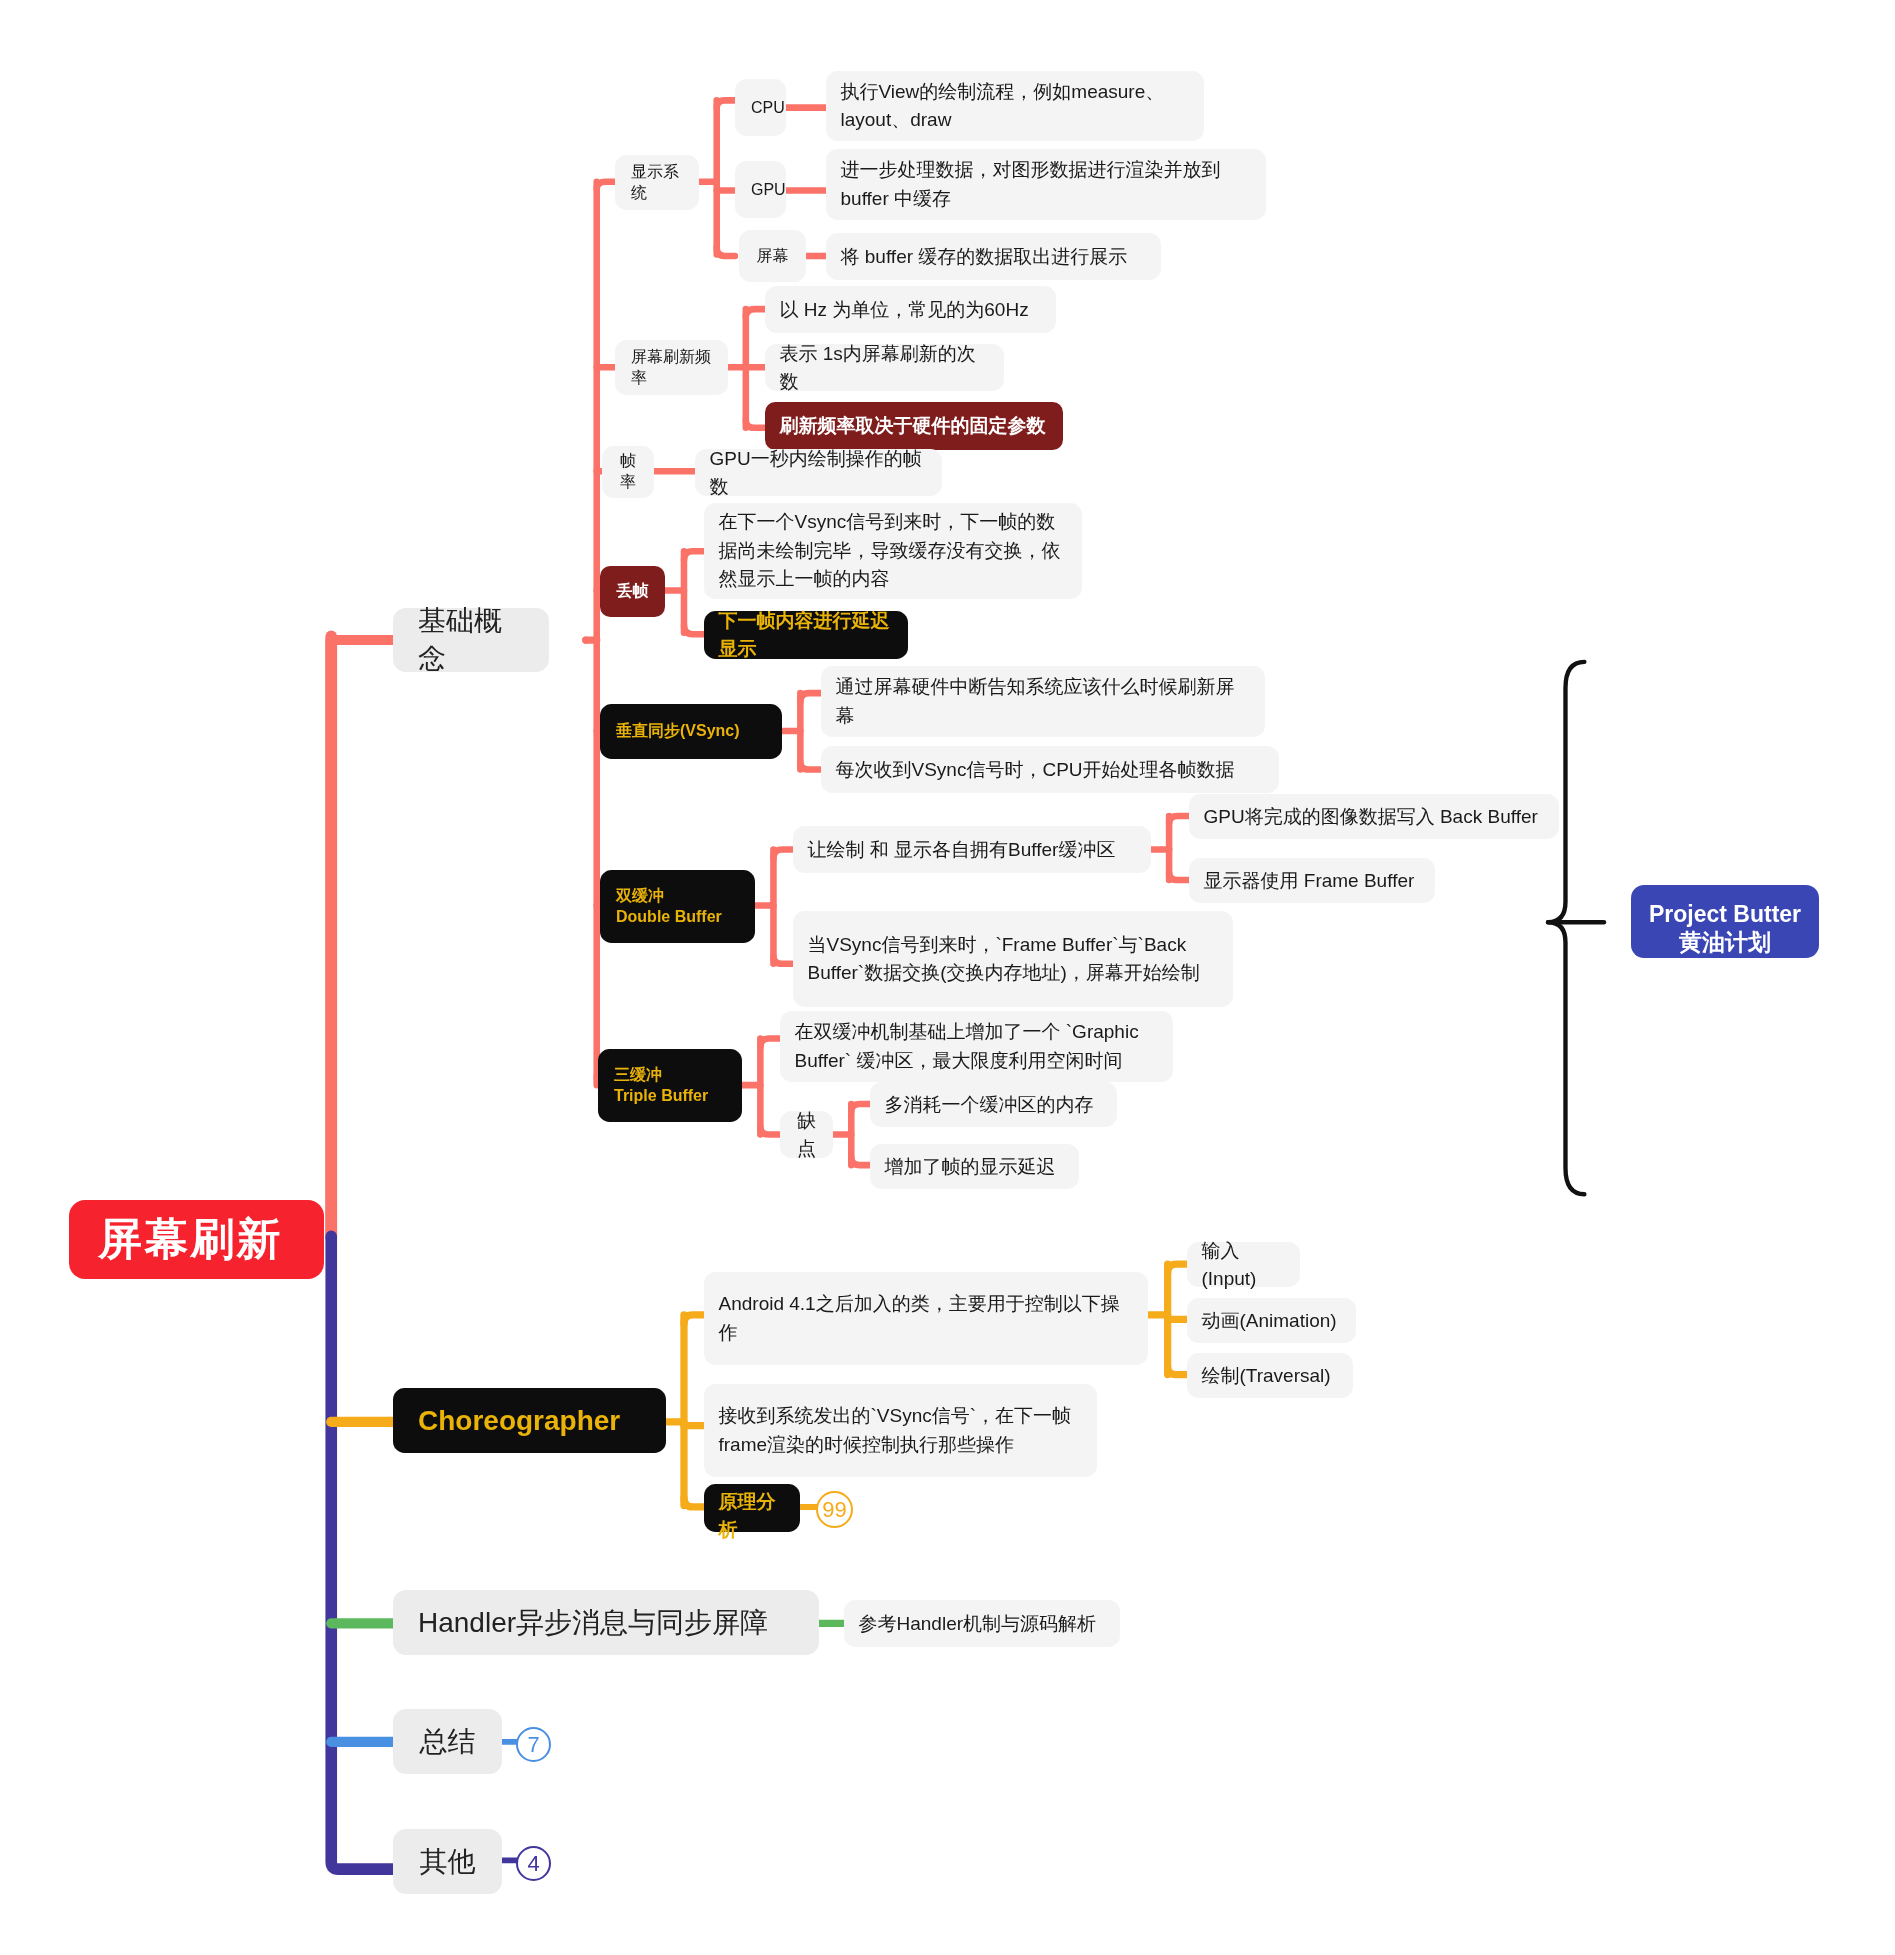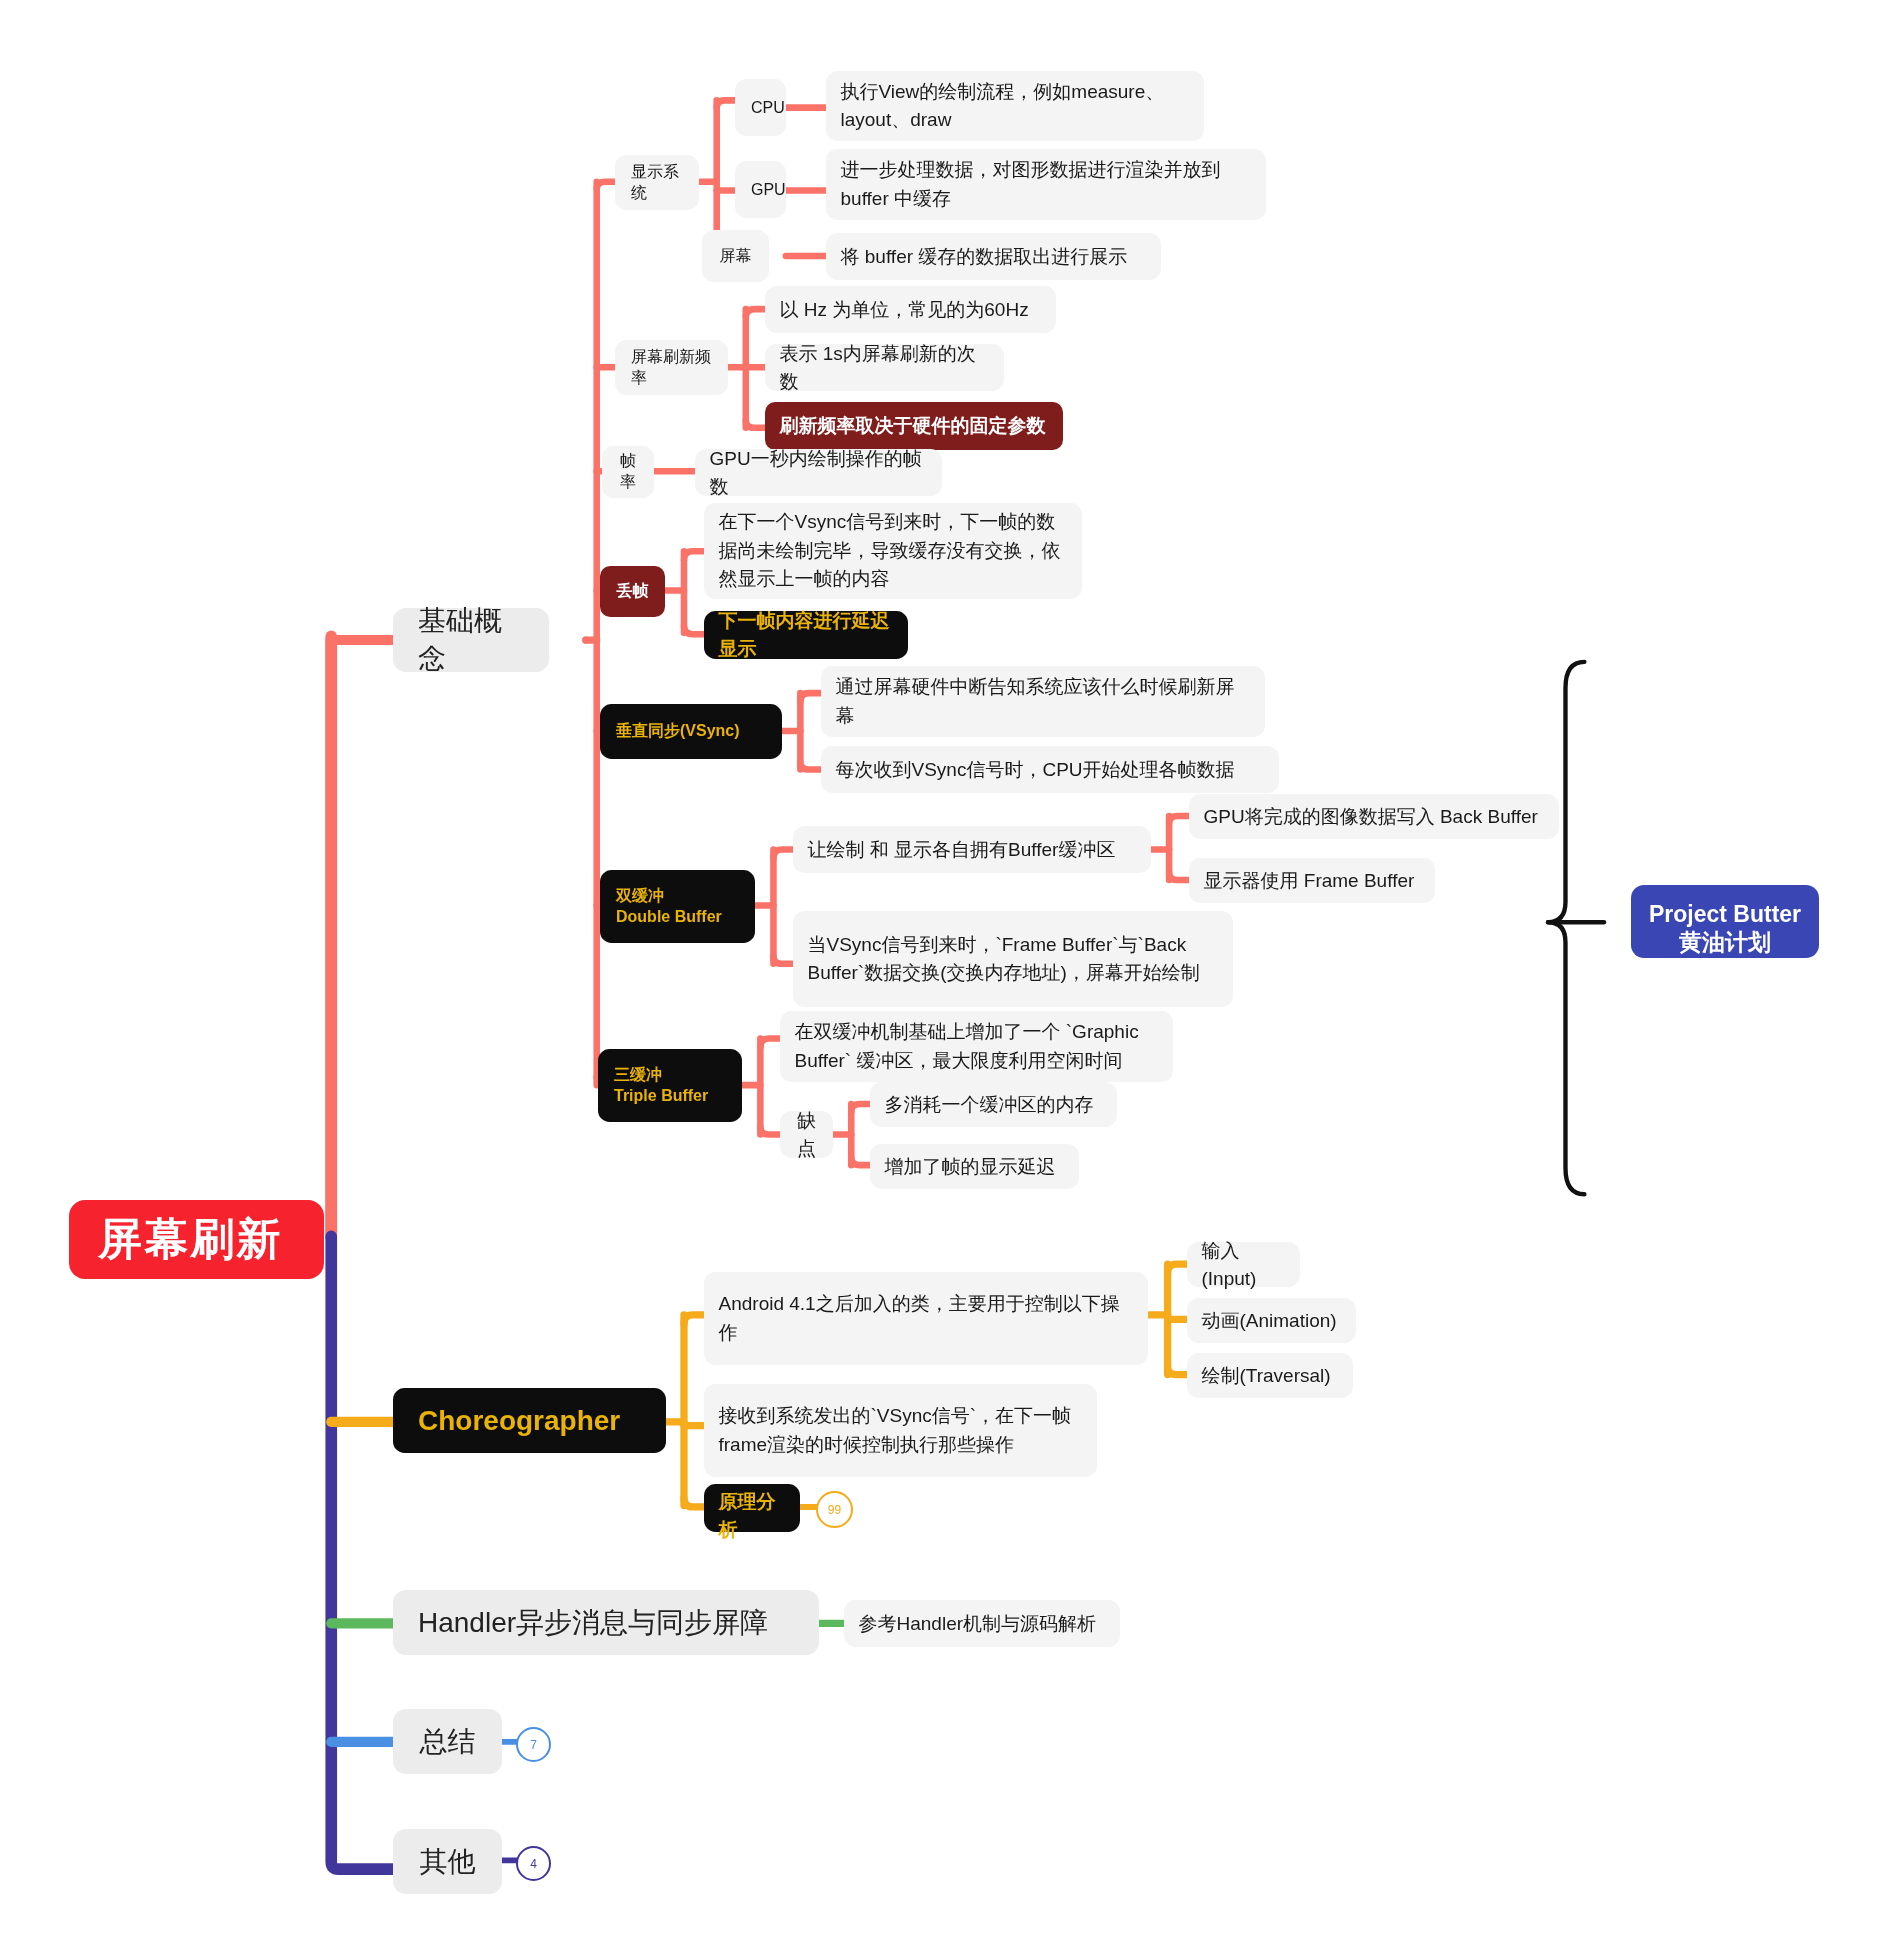--- a/index.html
+++ b/index.html
@@ -38,21 +38,21 @@
   }
 
   
   .s-lvl1{font-size:28px;padding:16px 25px;}
   .s-lvl2{font-size:16px;padding:11px 16px;}
   .s-lvl3{font-size:19px;padding:10.2px 14.5px;line-height:1.45;}
 
   .badge{
     position:absolute;border-radius:50%;border:2.2px solid;
     display:flex;align-items:center;justify-content:center;
-    background:#fff;font-size:12px;
+    background:#fff;font-size:22px;
   }
 
   .multiline{line-height:1.5;}
 </style>
 </head>
 <body>
 
 <div id="canvas">
 
 <svg class="links" viewBox="0 0 2606 2688">
@@ -204,21 +204,21 @@
   <span class="txt">执行View的绘制流程，例如measure、layout、draw</span>
 </div>
 
 <div class="node greylite s-lvl2" style="left:735px;top:161px;width:51px;height:57px;justify-content:center;">
   <span class="txt" style="text-align:center;">GPU</span>
 </div>
 <div class="node greylite s-lvl3 multiline" style="left:826px;top:149px;width:440px;height:71px;">
   <span class="txt">进一步处理数据，对图形数据进行渲染并放到 buffer 中缓存</span>
 </div>
 
-<div class="node greylite s-lvl2" style="left:702px;top:230px;width:67px;height:52px;justify-content:center;">
+<div class="node greylite s-lvl2" style="left:739px;top:230px;width:67px;height:52px;justify-content:center;">
   <span class="txt" style="text-align:center;">屏幕</span>
 </div>
 <div class="node greylite s-lvl3" style="left:826px;top:233px;width:335px;height:47px;">
   <span class="txt">将 buffer 缓存的数据取出进行展示</span>
 </div>
 
 <div class="node greylite s-lvl2" style="left:615px;top:340px;width:113px;height:55px;">
   <span class="txt">屏幕刷新频率</span>
 </div>
 <div class="node greylite s-lvl3" style="left:765px;top:286px;width:291px;height:47px;">

